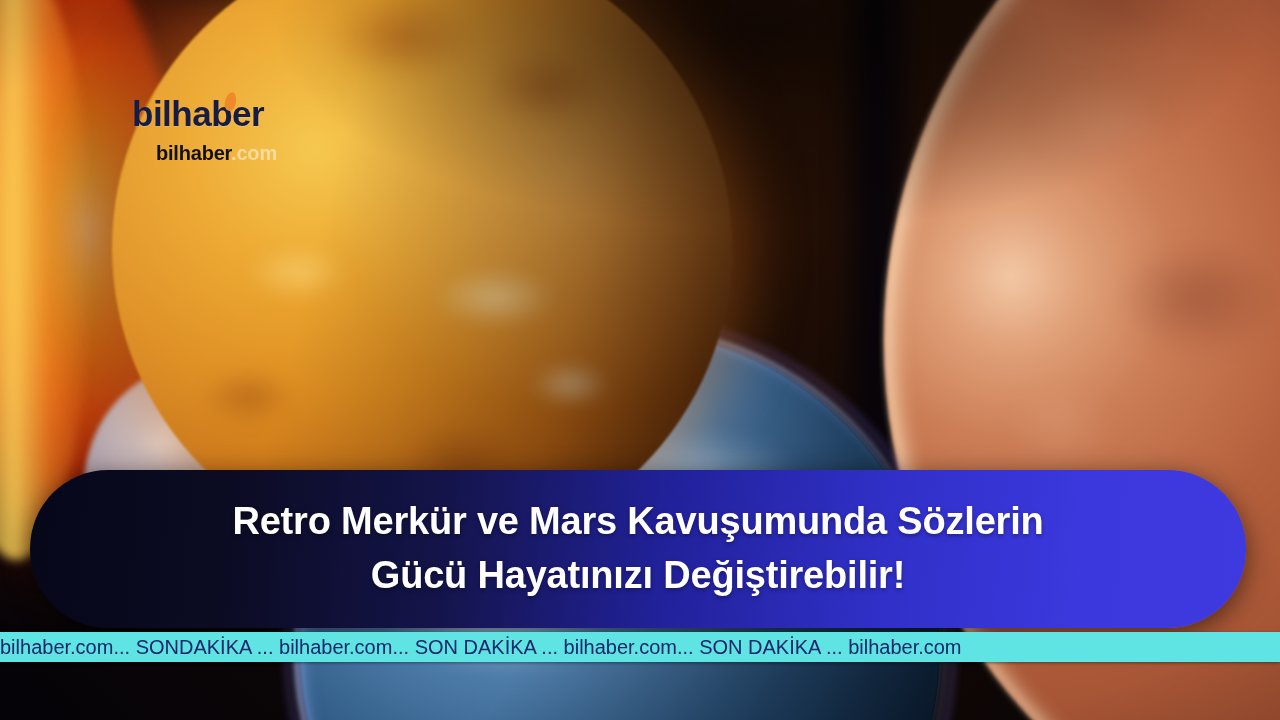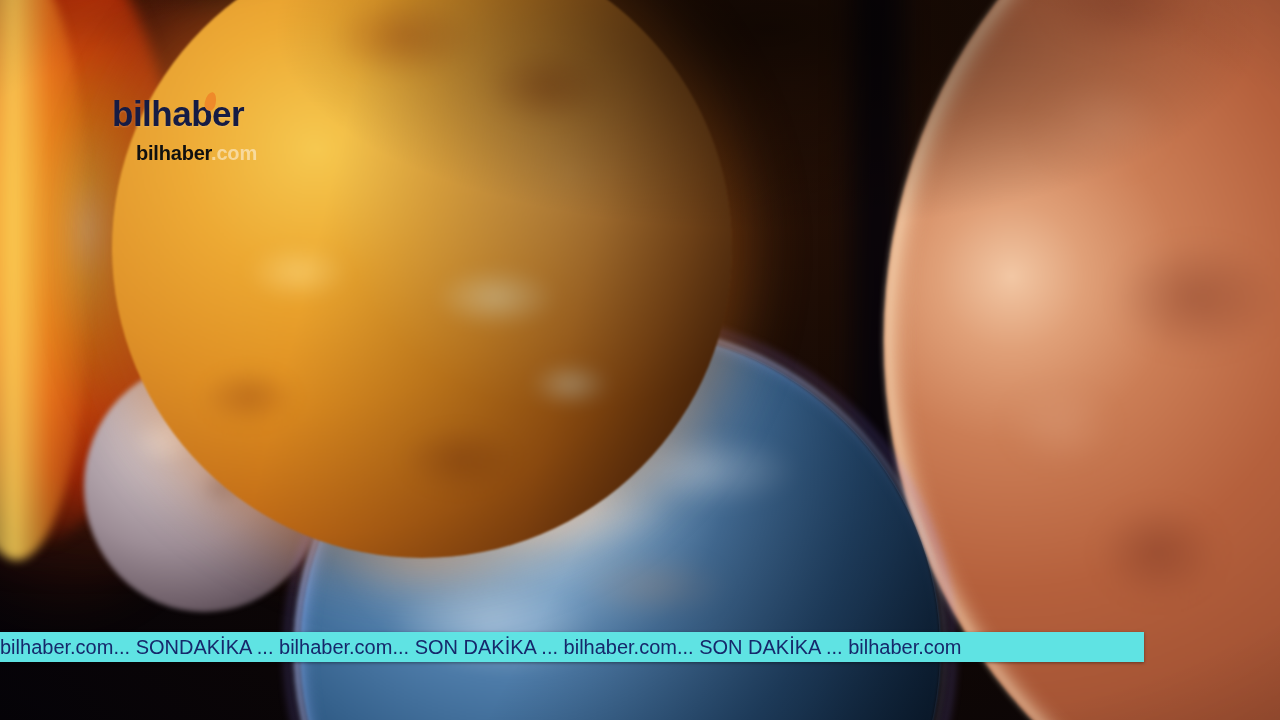--- a/index.html
+++ b/index.html
@@ -217,21 +217,21 @@
     position:absolute; inset:0;
     background:
       radial-gradient(ellipse 55% 40% at 60% 4%, rgba(0,0,0,.55) 0%, rgba(0,0,0,0) 70%),
       radial-gradient(ellipse 120% 100% at 50% 50%, rgba(0,0,0,0) 55%, rgba(0,0,0,.38) 100%);
     pointer-events:none;
   }
 
   
   .logo {
     position:absolute;
-    left:112px; top:96px;
+    left:132px; top:96px;
     width:190px;
   }
   .logo-main {
     position:relative;
     font-size:35px;
     font-weight:bold;
     letter-spacing:-.5px;
     color:#161c44;
     line-height:1;
     text-shadow:0 1px 2px rgba(255,255,255,.18);
@@ -283,21 +283,21 @@
     text-align:center;
     white-space:nowrap;
     letter-spacing:-.2px;
     text-shadow:0 2px 4px rgba(0,0,0,.35);
   }
 
   
   .ticker {
     position:absolute;
     left:0; top:632px;
-    width:1144px; height:30px;
+    width:1280px; height:30px;
     background:#5fe3e3;
     display:flex;
     align-items:center;
     overflow:hidden;
     box-shadow:0 1px 3px rgba(0,0,0,.4);
   }
   .ticker-text {
     color:#16286b;
     font-size:20px;
     font-weight:normal;
@@ -345,18 +345,22 @@
   <div class="vignette"></div>
 
   <div class="logo">
     <div class="logo-main">
       <span>bilhaber</span>
       <span class="logo-accent"></span>
     </div>
     <div class="logo-sub"><span>bilhaber</span><span class="dotcom">.com</span></div>
   </div>
 
+  <div class="headline-banner">
+    <div class="headline-line">Retro Merkür ve Mars Kavuşumunda Sözlerin</div>
+    <div class="headline-line">Gücü Hayatınızı Değiştirebilir!</div>
+  </div>
 
   <div class="ticker">
     <div class="ticker-text">bilhaber.com... SONDAKİKA ... bilhaber.com... SON DAKİKA ... bilhaber.com... SON DAKİKA ... bilhaber.com</div>
   </div>
 
 </div>
 
 </body></html>

